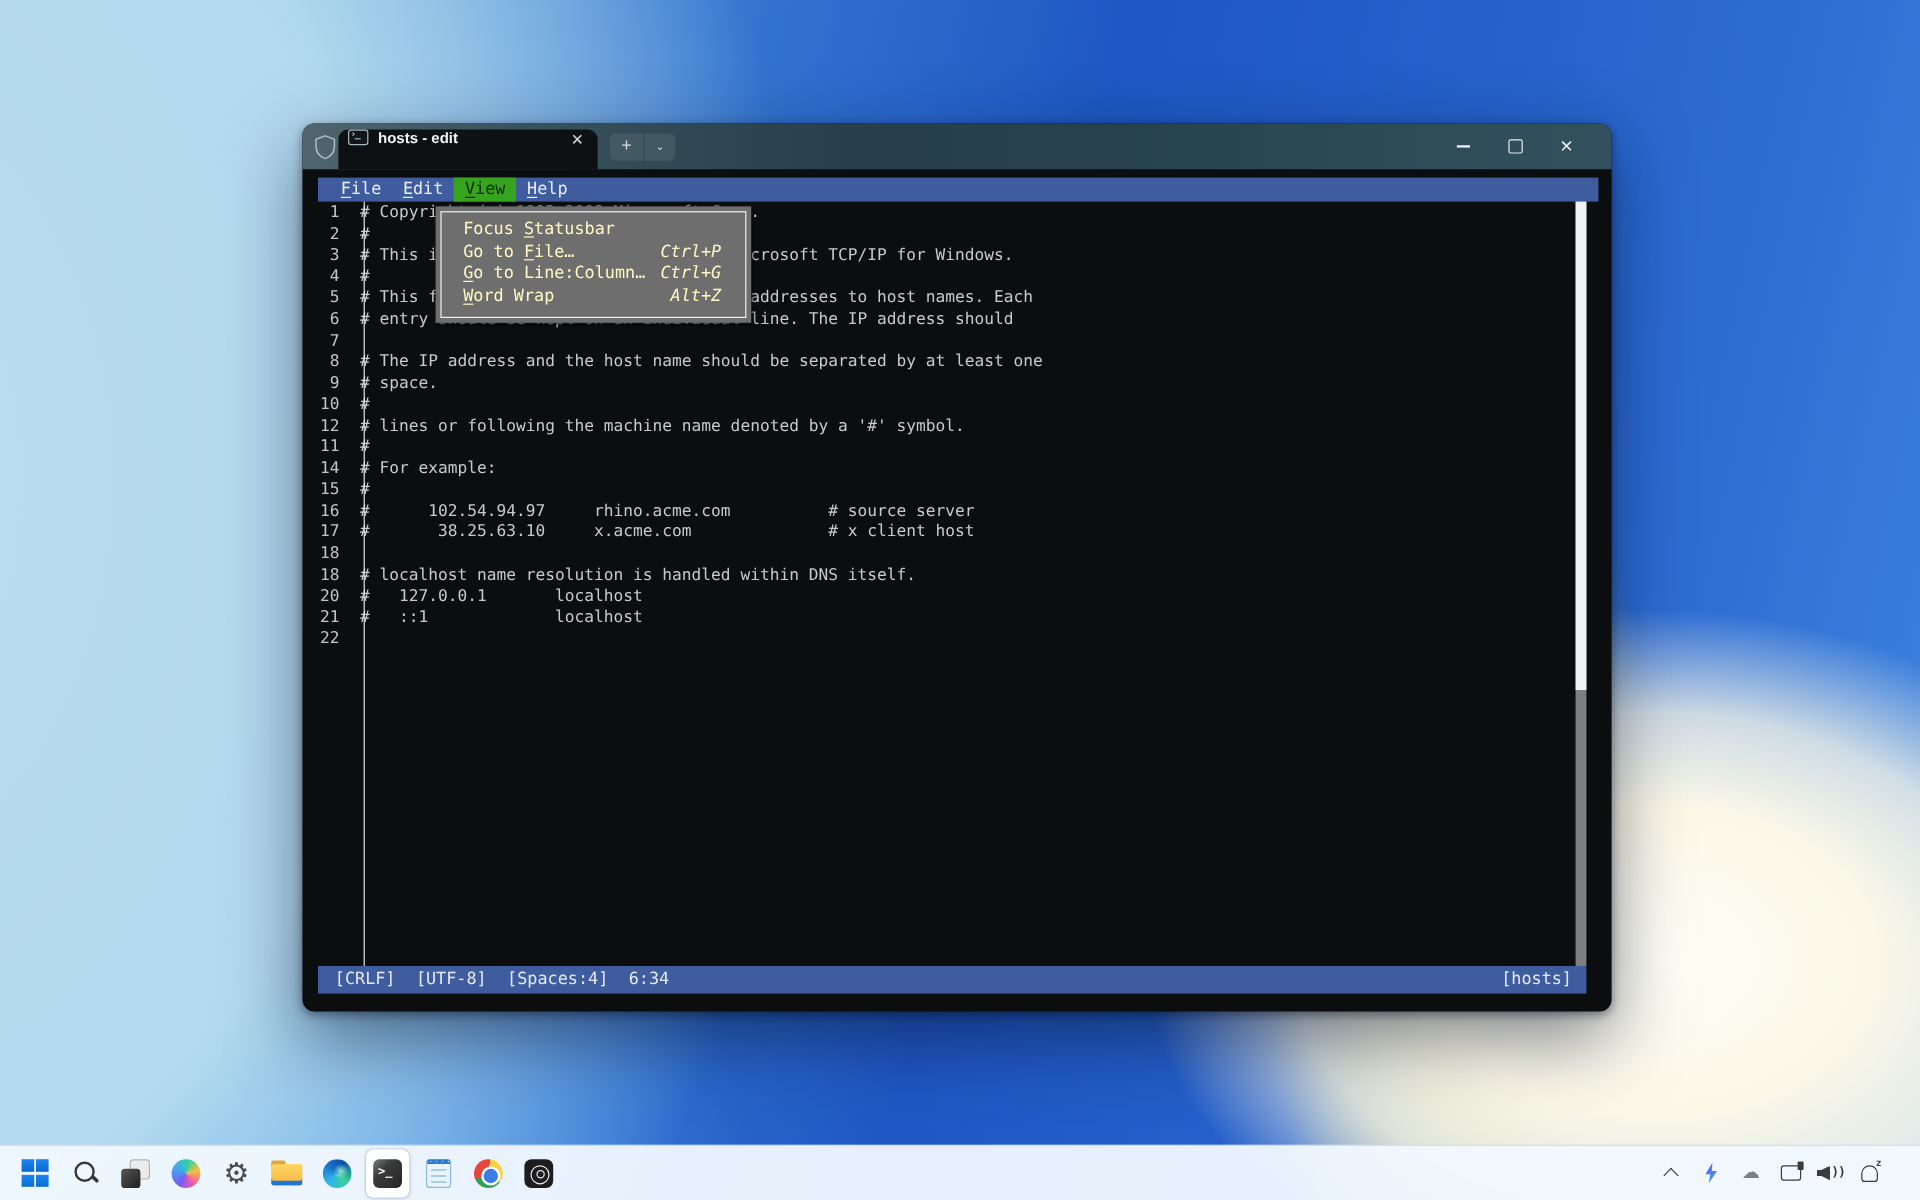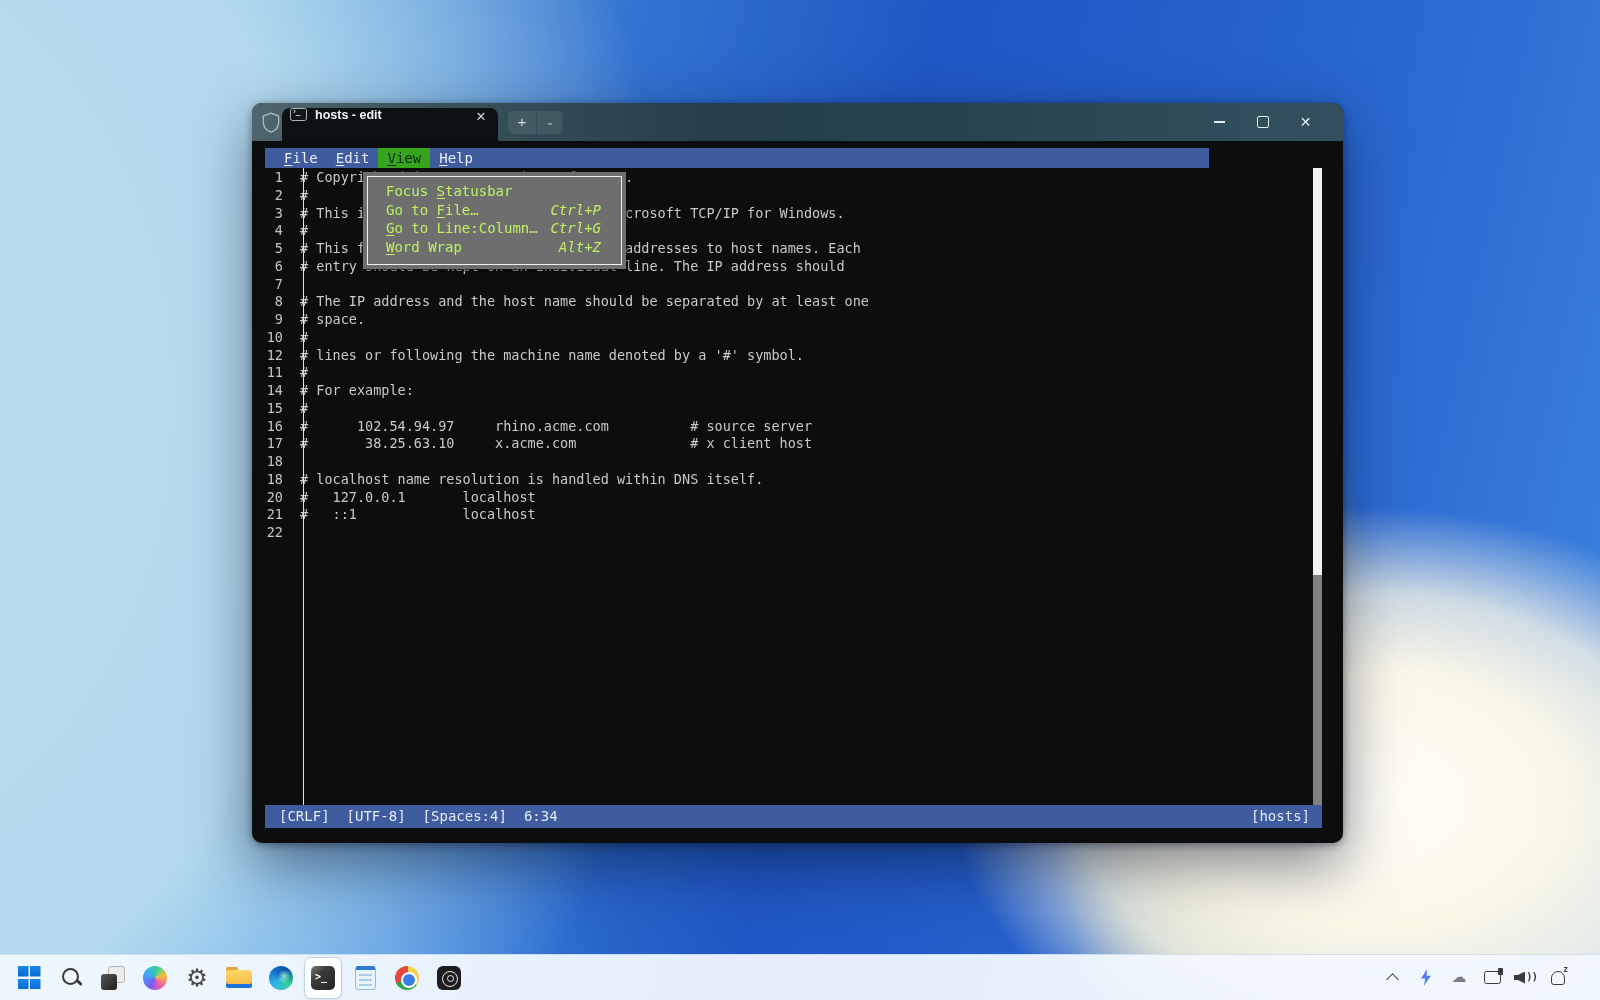--- a/index.html
+++ b/index.html
@@ -46,21 +46,21 @@
   .newtab-btn{ left:256px; width:28px; border-radius:5px 0 0 5px; font-size:15px;}
   .tabdrop-btn{ left:285px; width:26px; border-radius:0 5px 5px 0; font-size:9px;}
   .win-controls{ position:absolute; right:16px; top:0; height:38px; display:flex; }
   .wc-btn{ width:43px; height:38px; display:flex; align-items:center; justify-content:center; color:#e8ecee; }
   .wc-min::after{ content:""; width:11px; height:1.6px; background:#e8ecee; display:block;}
   .wc-max::after{ content:""; width:10px; height:10px; border:1.4px solid #e8ecee; border-radius:2px; display:block;}
   .wc-close{ font-size:14px; }
 
   
   .menubar{
-    position:absolute; left:13px; top:45px; width:944px; height:20px;
+    position:absolute; left:13px; top:45px; width:1067px; height:20px;
     background:#3f5d9e; display:flex; align-items:center; padding-left:10px;
     font:14px/18px "DejaVu Sans Mono",monospace; color:#e9edf5;
   }
   .mb-item{ padding:0 9px; height:20px; line-height:20px; }
   .mb-item u{ text-underline-offset:2px; }
   .mb-item.active{ background:#36a41c; color:#0d2a0d; }
 
   .editor{ position:absolute; left:13px; top:66px; width:1048px;
     font:13.5px/17.75px "DejaVu Sans Mono",monospace; color:#c9c9c9; }
   .row{ display:flex; height:17.75px; white-space:pre; }
@@ -82,21 +82,21 @@
   
   .dropdown{
     position:absolute; left:111px; top:69px; width:263px; height:97px;
     background:#6e6e6e; box-shadow:0 0 0 1px rgba(20,20,20,.5), 3px 3px 0 rgba(0,0,0,.25);
   }
   .dropdown-inner{
     position:absolute; inset:4px; border:1.5px solid #f0f0f0;
     padding:5px 0; display:flex; flex-direction:column;
   }
   .menu-row{ display:flex; height:18.5px; line-height:18.5px; padding:0 20px 0 18px;
-    font:14px/18.5px "DejaVu Sans Mono",monospace; color:#bef264; }
+    font:14px/18.5px "DejaVu Sans Mono",monospace; color:#fef9c3; }
   .menu-label{ flex:1 1 auto; white-space:pre; }
   .menu-label u{ text-underline-offset:2px; }
   .menu-shortcut{ flex:0 0 auto;font-style:italic; }
 
   
   .taskbar{
     position:absolute; left:0; bottom:0; width:1600px; height:46px;
     background:rgba(241,248,254,0.95); border-top:1px solid rgba(195,212,228,0.7);
     display:flex; align-items:center;
   }

